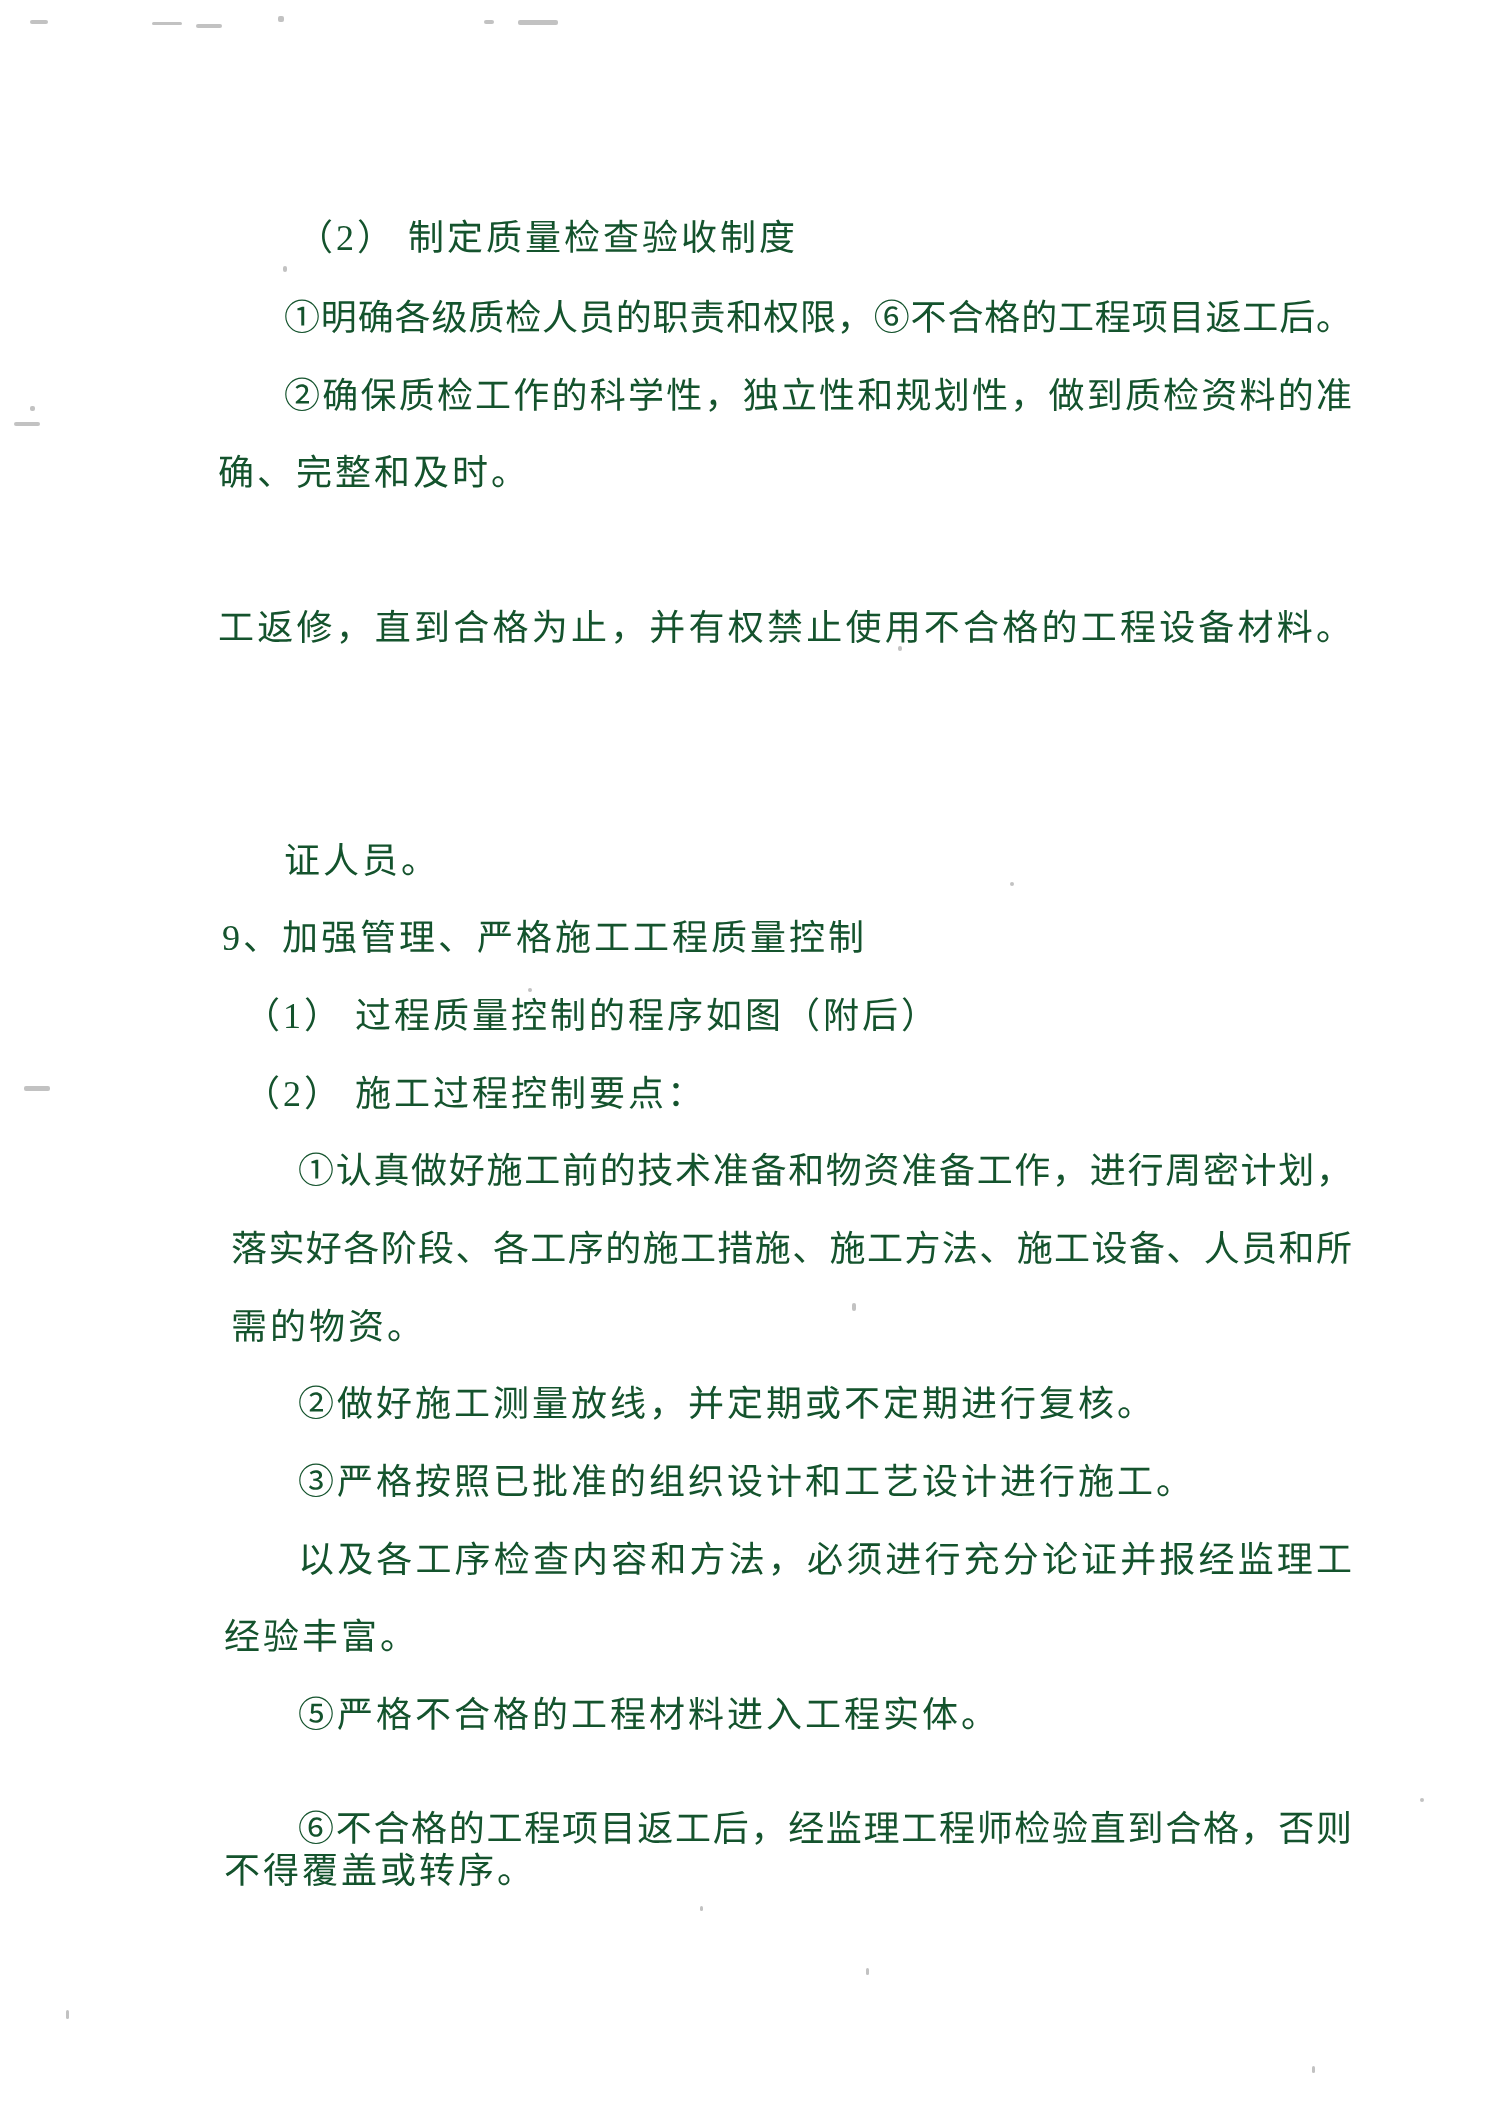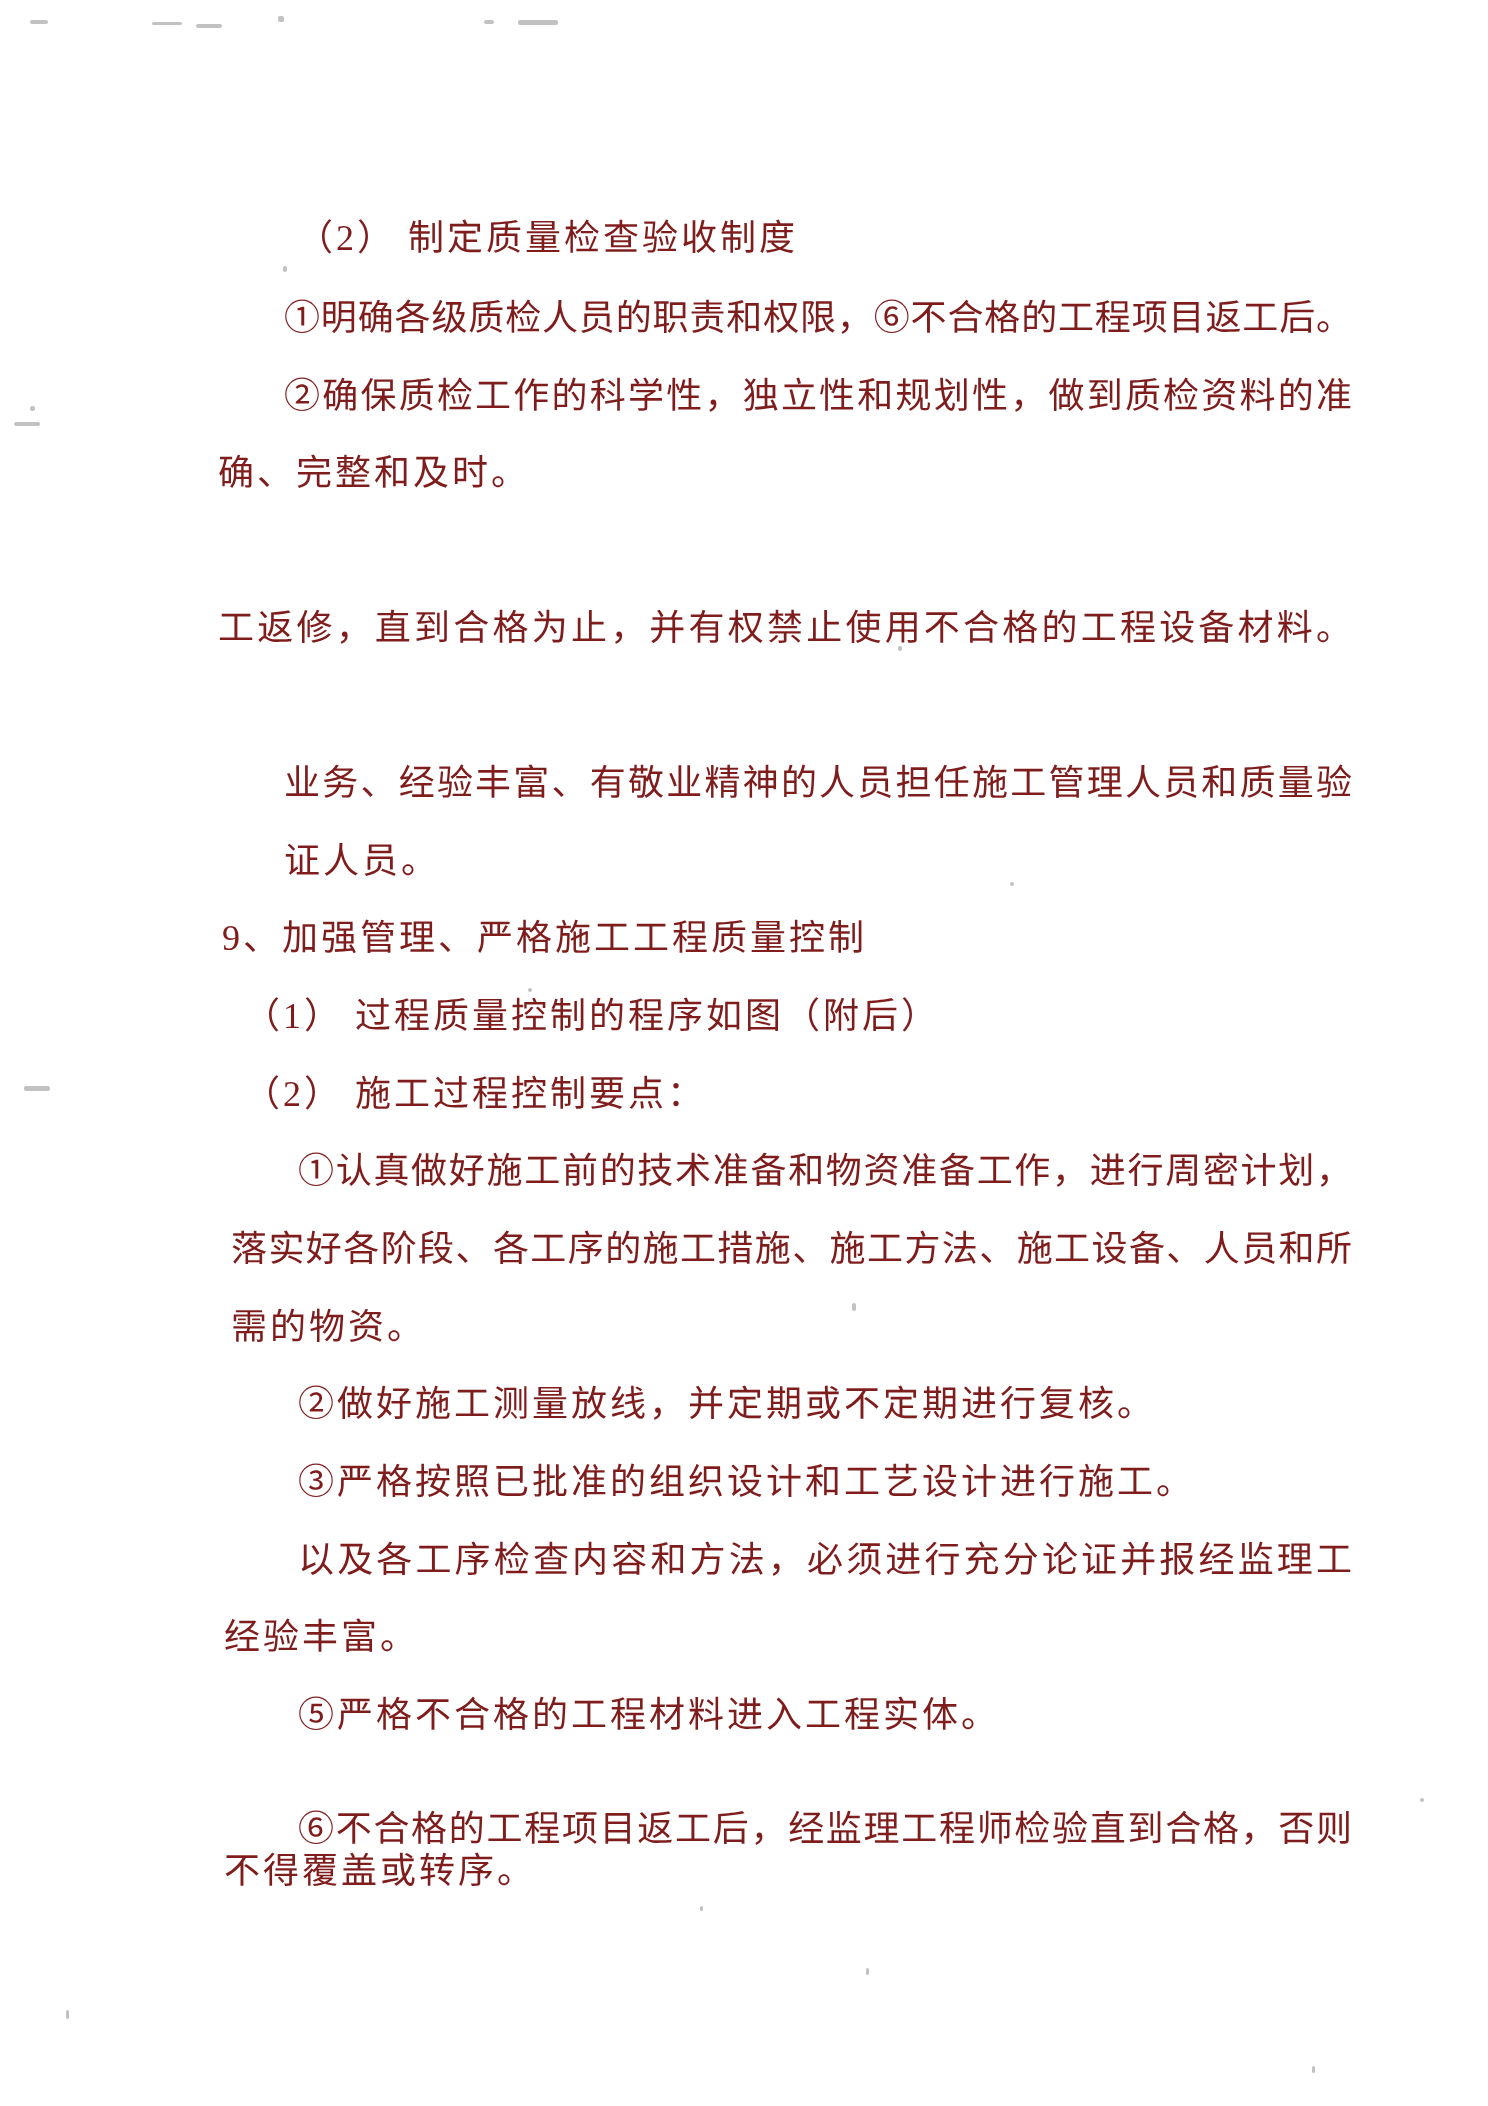--- a/index.html
+++ b/index.html
@@ -12,21 +12,21 @@
     font-family:"Liberation Serif","DejaVu Serif",serif;
   }
   .page{
     position:absolute;
     inset:0;
   }
   .line{
     position:absolute;
     font-size:36px;
     line-height:48px;
-    color:#7f1d1d;
+    color:#14532d;
     letter-spacing:3px;
     white-space:nowrap;
     font-weight:500;
   }
   .j{
     letter-spacing:0;
     white-space:normal;
     text-align:justify;
     text-align-last:justify;
   }
@@ -40,21 +40,20 @@
 </head>
 <body>
 
 <div class="page">
 
   <div class="line" style="left:297px; top:214px;">（2） 制定质量检查验收制度</div>
   <div class="line j" style="left:284px; top:294px;  width:1068px;">①明确各级质检人员的职责和权限，⑥不合格的工程项目返工后。</div>
   <div class="line j" style="left:284px; top:372px;  width:1068px;">②确保质检工作的科学性，独立性和规划性，做到质检资料的准</div>
   <div class="line" style="left:218px; top:449px;">确、完整和及时。</div>
   <div class="line j" style="left:218px; top:604px;  width:1134px;">工返修，直到合格为止，并有权禁止使用不合格的工程设备材料。</div>
-  <div class="line j" style="left:284px; top:759px;  width:1068px;">业务、经验丰富、有敬业精神的人员担任施工管理人员和质量验</div>
   <div class="line" style="left:284px; top:837px;">证人员。</div>
   <div class="line" style="left:222px; top:914px;">9、加强管理、严格施工工程质量控制</div>
   <div class="line" style="left:244px; top:992px;">（1） 过程质量控制的程序如图（附后）</div>
   <div class="line" style="left:244px; top:1070px;">（2） 施工过程控制要点：</div>
   <div class="line j" style="left:298px; top:1147px; width:1054px;">①认真做好施工前的技术准备和物资准备工作，进行周密计划，</div>
   <div class="line j" style="left:231px; top:1225px; width:1121px;">落实好各阶段、各工序的施工措施、施工方法、施工设备、人员和所</div>
   <div class="line" style="left:231px; top:1303px;">需的物资。</div>
   <div class="line" style="left:298px; top:1380px;">②做好施工测量放线，并定期或不定期进行复核。</div>
   <div class="line" style="left:298px; top:1458px;">③严格按照已批准的组织设计和工艺设计进行施工。</div>
   <div class="line j" style="left:298px; top:1536px; width:1054px;">以及各工序检查内容和方法，必须进行充分论证并报经监理工</div>

